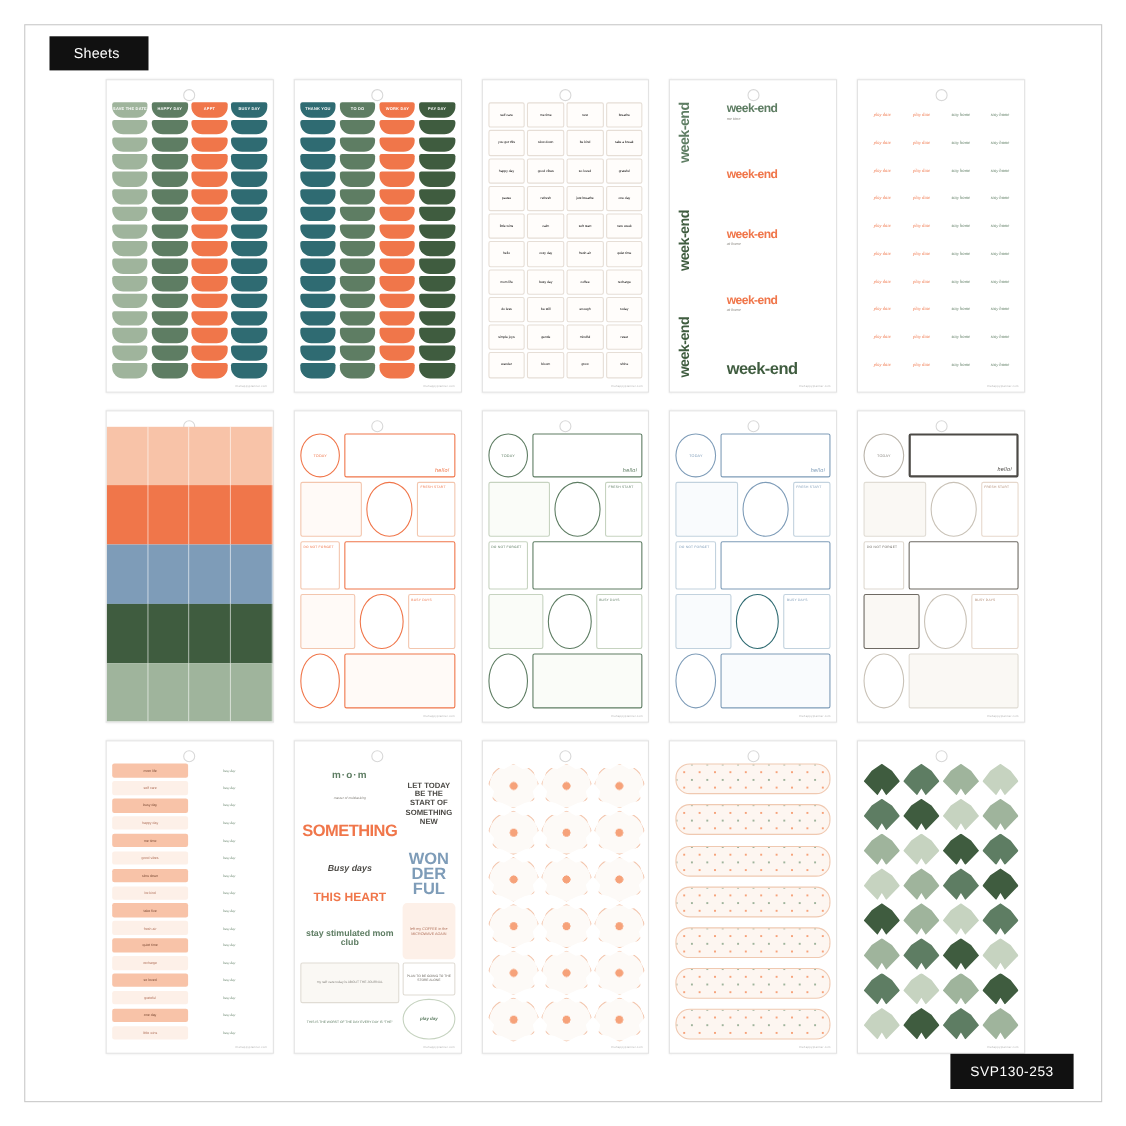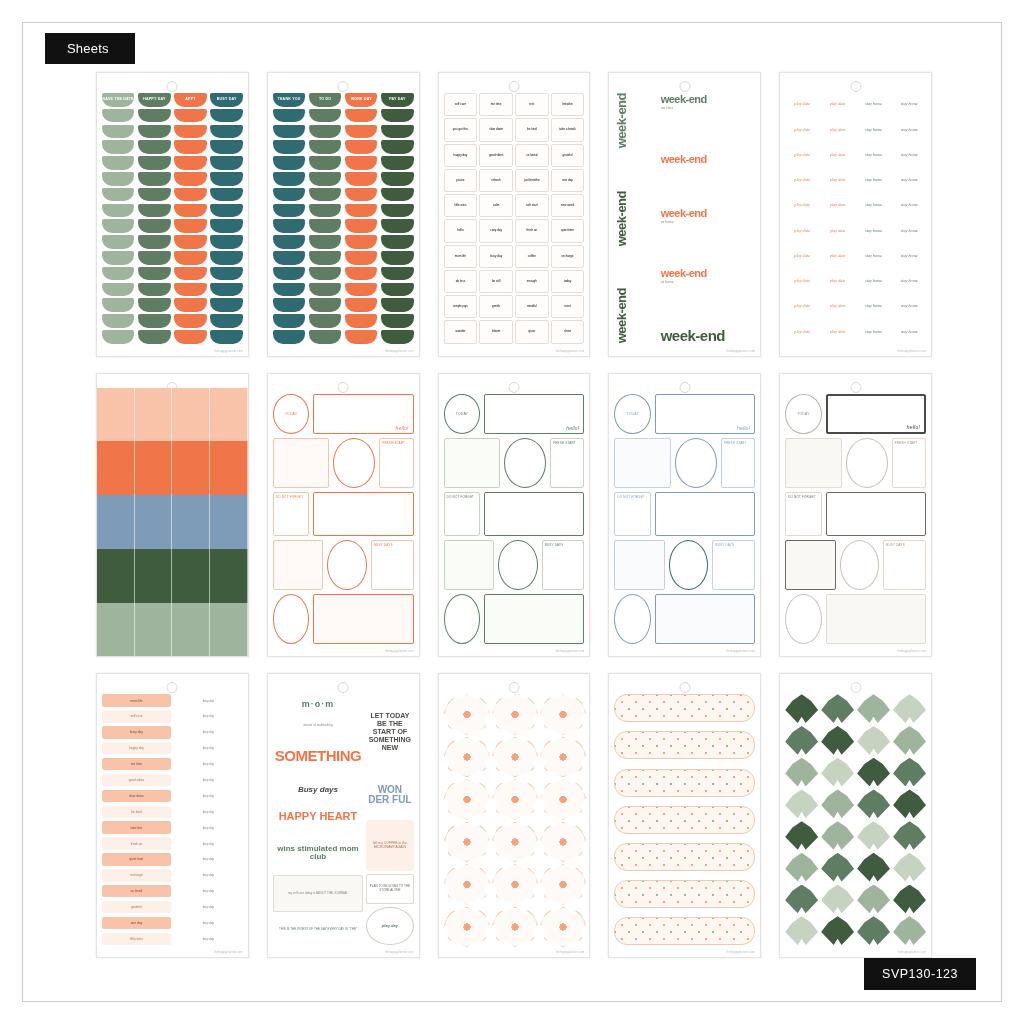--- a/index.html
+++ b/index.html
@@ -197,21 +197,21 @@
     flex:1;border-right:1px solid rgba(255,255,255,.55);
   }
 </style>
 </head>
 <body>
 
 <div class="page">
   <div class="frame"></div>
 
   <div class="tab-label">Sheets</div>
-  <div class="sku-label">SVP130-123</div>
+  <div class="sku-label">SVP130-253</div>
 
   <div class="grid">
 
     <div class="sheet">
       <div class="punch"></div>
       <div class="inner">
         <div class="col-wrap">
           <div class="col">
             <div class="tabchip" style="background:#9fb49c">SAVE
 THE
@@ -724,28 +724,28 @@
 
     <div class="sheet">
       <div class="punch"></div>
       <div class="inner">
         <div class="quotewrap">
           <div class="qcol">
             <div class="qbox" style="height:8%;color:#5e7d63;font-size:9px;letter-spacing:1px">m·o·m</div>
             <div class="qbox" style="height:5%;color:#8a8781;font-size:3px;font-weight:normal;font-style:italic">master of multitasking</div>
             <div class="qbox" style="height:17%;color:#f0764a;font-size:15px;line-height:.85;letter-spacing:-.5px">SOMETHING</div>
             <div class="qbox" style="height:8%;color:#4c4a46;font-size:8px;font-style:italic">Busy days</div>
-            <div class="qbox" style="height:11%;color:#f0764a;font-size:11px;line-height:.9">HAPPY HEART</div>
-            <div class="qbox" style="height:16%;color:#5e7d63;font-size:8px;line-height:1">wins stimulated mom club</div>
+            <div class="qbox" style="height:11%;color:#f0764a;font-size:11px;line-height:.9">THIS HEART</div>
+            <div class="qbox" style="height:16%;color:#5e7d63;font-size:8px;line-height:1">stay stimulated mom club</div>
             <div class="qbox" style="height:15%;color:#8a8781;font-size:3px;font-weight:normal;border:1px solid #e0dcd4;background:#faf8f4;line-height:1.3">my self care today is ABOUT THE JOURNAL</div>
             <div class="qbox" style="height:12%;color:#5e7d63;font-size:3px;font-weight:normal;line-height:1.3">THIS IS THE WORST OF THE DAY EVERY DAY IS "THE"</div>
           </div>
           <div class="qcol">
             <div class="qbox" style="height:36%;color:#4c4a46;font-size:7px;line-height:1.15">LET TODAY BE THE START OF SOMETHING NEW</div>
-            <div class="qbox" style="height:20%;color:#7e9cb8;font-size:10px;line-height:.95">WON DER FUL</div>
+            <div class="qbox" style="height:20%;color:#7e9cb8;font-size:15px;line-height:.95">WON DER FUL</div>
             <div class="qbox" style="height:24%;color:#b0705a;font-size:3.4px;font-weight:normal;line-height:1.3;background:#fdf0e8;border-radius:4px">left my COFFEE in the MICROWAVE AGAIN</div>
             <div class="qbox" style="height:12%;color:#6e6a63;font-size:3px;font-weight:normal;border:1px solid #e0dcd4;line-height:1.3">PLAN TO BE GOING TO THE STORE ALONE</div>
             <div class="qbox circ" style="height:16%;color:#5e7d63;font-size:4px;border:1px solid #c6d3c0;border-radius:50%;font-style:italic">play day</div>
           </div>
         </div>
       </div>
       <div class="credit">thehappyplanner.com</div>
     </div>
 
     <div class="sheet">

